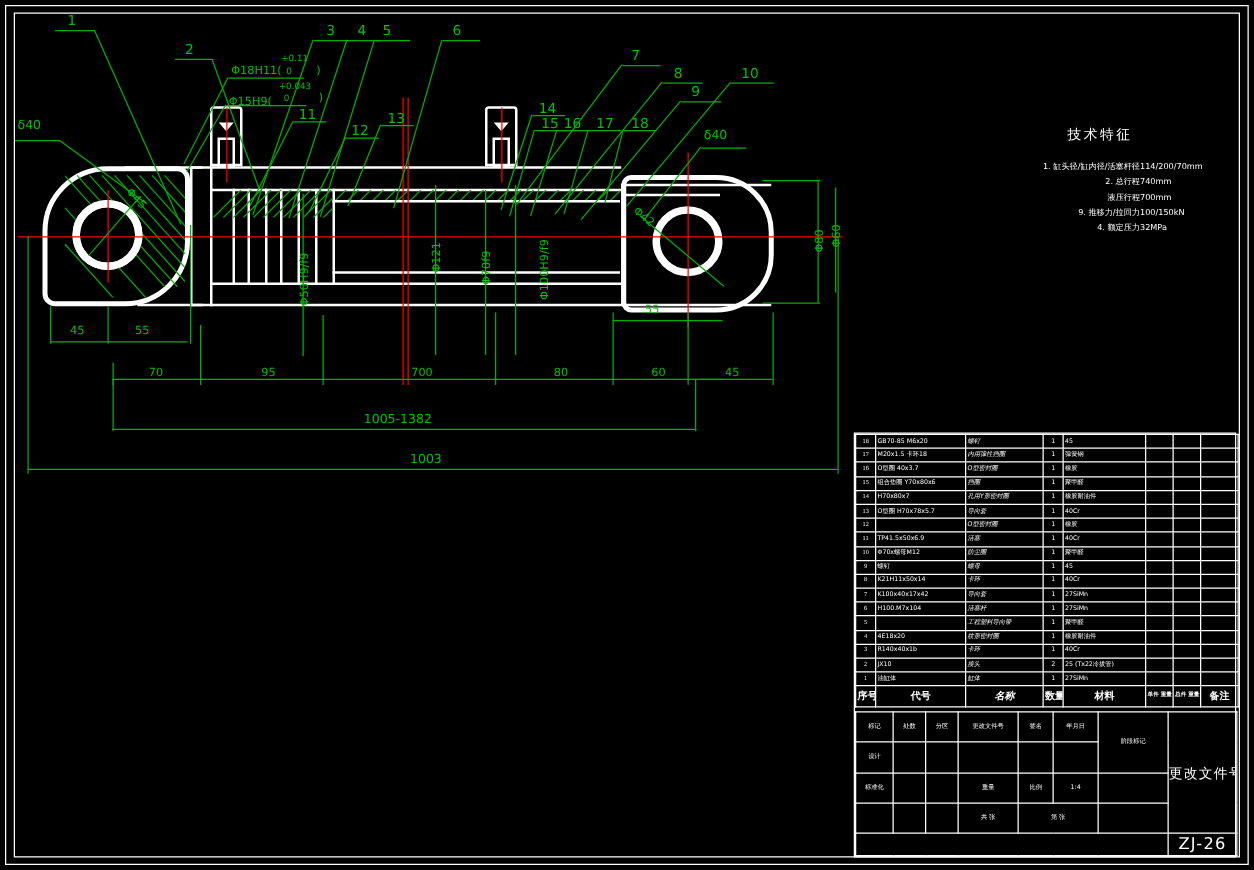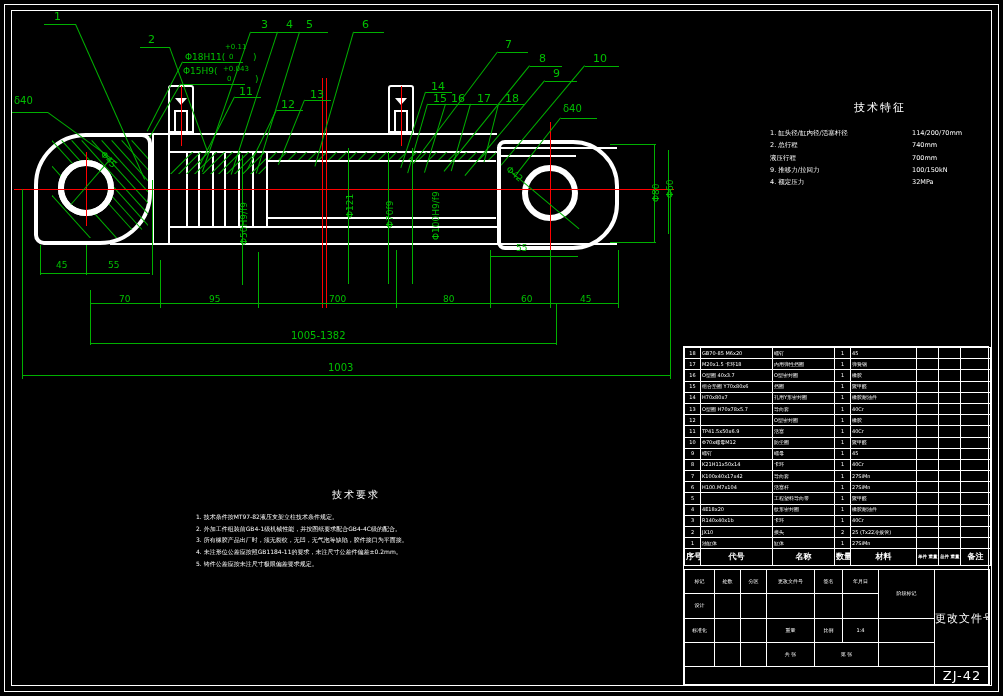--- a/index.html
+++ b/index.html
@@ -67,21 +67,21 @@
   }
 
   
   #tech-spec { position: absolute; left: 770px; top: 100px; width: 220px; }
   #tech-spec .ts-title {
     color: #ffffff; font-size: 11px; text-align: center;
     margin-bottom: 12px; letter-spacing: 2px;
   }
   #tech-spec .ts-row {
     display: flex; color: #ffffff; font-size: 6.5px;
-    line-height: 1.9; justify-content: space-between;
+    line-height: 1.9; justify-content: flex-end;
   }
   #tech-spec .ts-lbl { text-align: left; }
   #tech-spec .ts-val { text-align: left; width: 78px; }
 
   
   #tech-req { position: absolute; left: 196px; top: 488px; width: 320px; }
   #tech-req .tr-title {
     color: #ffffff; font-size: 10px; text-align: center;
     margin-bottom: 9px; letter-spacing: 2px;
   }
@@ -104,23 +104,23 @@
     height: 11.2px;
     padding: 0 1px;
     overflow: hidden;
     white-space: nowrap;
     line-height: 1;
   }
   #bom td.c { text-align: center; }
   #bom tr.hdr td {
     font-size: 8px; text-align: center; height: 17px; font-weight: bold;
   }
-  .col-no   { width: 16px; }
+  .col-no   { width: 16px; font-family: Liberation Serif, serif; }
   .col-code { width: 72px; }
-  .col-name { width: 62px; }
+  .col-name { width: 62px; font-style: italic; }
   .col-qty  { width: 16px; }
   .col-mat  { width: 66px; }
   .col-w1   { width: 22px; }
   .col-w2   { width: 22px; }
   .col-rem  { width: 30px; }
 
   
   #titleblock {
     position: absolute; left: 0; bottom: 0;
     width: 306px; height: 116px;
@@ -329,21 +329,21 @@
     <div style="position:absolute;left:40px;top:0px;font-size:7px;">+0.11</div>
     <div style="position:absolute;left:0px;top:9px;">Φ18H11(</div>
     <div style="position:absolute;left:44px;top:10px;font-size:7px;">0</div>
     <div style="position:absolute;left:68px;top:9px;">)</div>
   </div>
   <div class="gl gl-h" style="left:183px;top:62px;width:60px;"></div>
   <div class="lead" style="left:183px;top:62px;width:78px;transform:rotate(117deg);"></div>
 
   <div style="position:absolute;left:183px;top:65px;color:#00c000;font-size:9px;">
     <div style="position:absolute;left:40px;top:0px;font-size:7px;">+0.043</div>
-    <div style="position:absolute;left:0px;top:1px;">Φ15H9(</div>
+    <div style="position:absolute;left:0px;top:12px;">Φ15H9(</div>
     <div style="position:absolute;left:44px;top:10px;font-size:7px;">0</div>
     <div style="position:absolute;left:72px;top:9px;">)</div>
   </div>
   <div class="gl gl-h" style="left:181px;top:84px;width:64px;"></div>
   <div class="lead" style="left:181px;top:84px;width:62px;transform:rotate(120deg);"></div>
 
   <span class="txt" style="left:14px;top:96px;font-size:10px;">δ40</span>
   <div class="gl gl-h" style="left:12px;top:112px;width:36px;"></div>
   <div class="lead" style="left:48px;top:112px;width:86px;transform:rotate(36deg);"></div>
 
@@ -431,28 +431,20 @@
     <div class="ts-row">
       <span class="ts-lbl">9. 推移力/拉回力</span>
       <span class="ts-val">100/150kN</span>
     </div>
     <div class="ts-row">
       <span class="ts-lbl">4. 额定压力</span>
       <span class="ts-val">32MPa</span>
     </div>
   </div>
 
-  <div id="tech-req">
-    <div class="tr-title">技术要求</div>
-    <div class="tr-line">1. 技术条件按MT97-82液压支架立柱技术条件规定。</div>
-    <div class="tr-line">2. 外加工件组装前GB4-1级机械性能，并按图纸要求配合GB4-4C级的配合。</div>
-    <div class="tr-line">3. 所有橡胶产品出厂时，须无裂纹，无凹，无气泡等缺陷，胶件接口为平面接。</div>
-    <div class="tr-line">4. 未注形位公差应按照GB1184-11的要求，未注尺寸公差件偏差±0.2mm。</div>
-    <div class="tr-line">5. 铸件公差应按未注尺寸极限偏差要求规定。</div>
-  </div>
 
   <div id="block">
     <table id="bom">
       <tbody id="bom-body">
           <tr>
             <td class="col-no c">18</td>
             <td class="col-code">GB70-85 M6x20</td>
             <td class="col-name">螺钉</td>
             <td class="col-qty c">1</td>
             <td class="col-mat">45</td>
@@ -678,20 +670,20 @@
         <tr>
           <td></td>
           <td></td>
           <td></td>
           <td>共 张</td>
           <td colspan="2">第 张</td>
           <td></td>
         </tr>
         <tr>
           <td colspan="7" style="height:18px;"></td>
-          <td class="code">ZJ-42</td>
+          <td class="code">ZJ-26</td>
         </tr>
       </tbody>
         </table>
     </div>
   </div>
 
 </div>
 
 </body></html>

